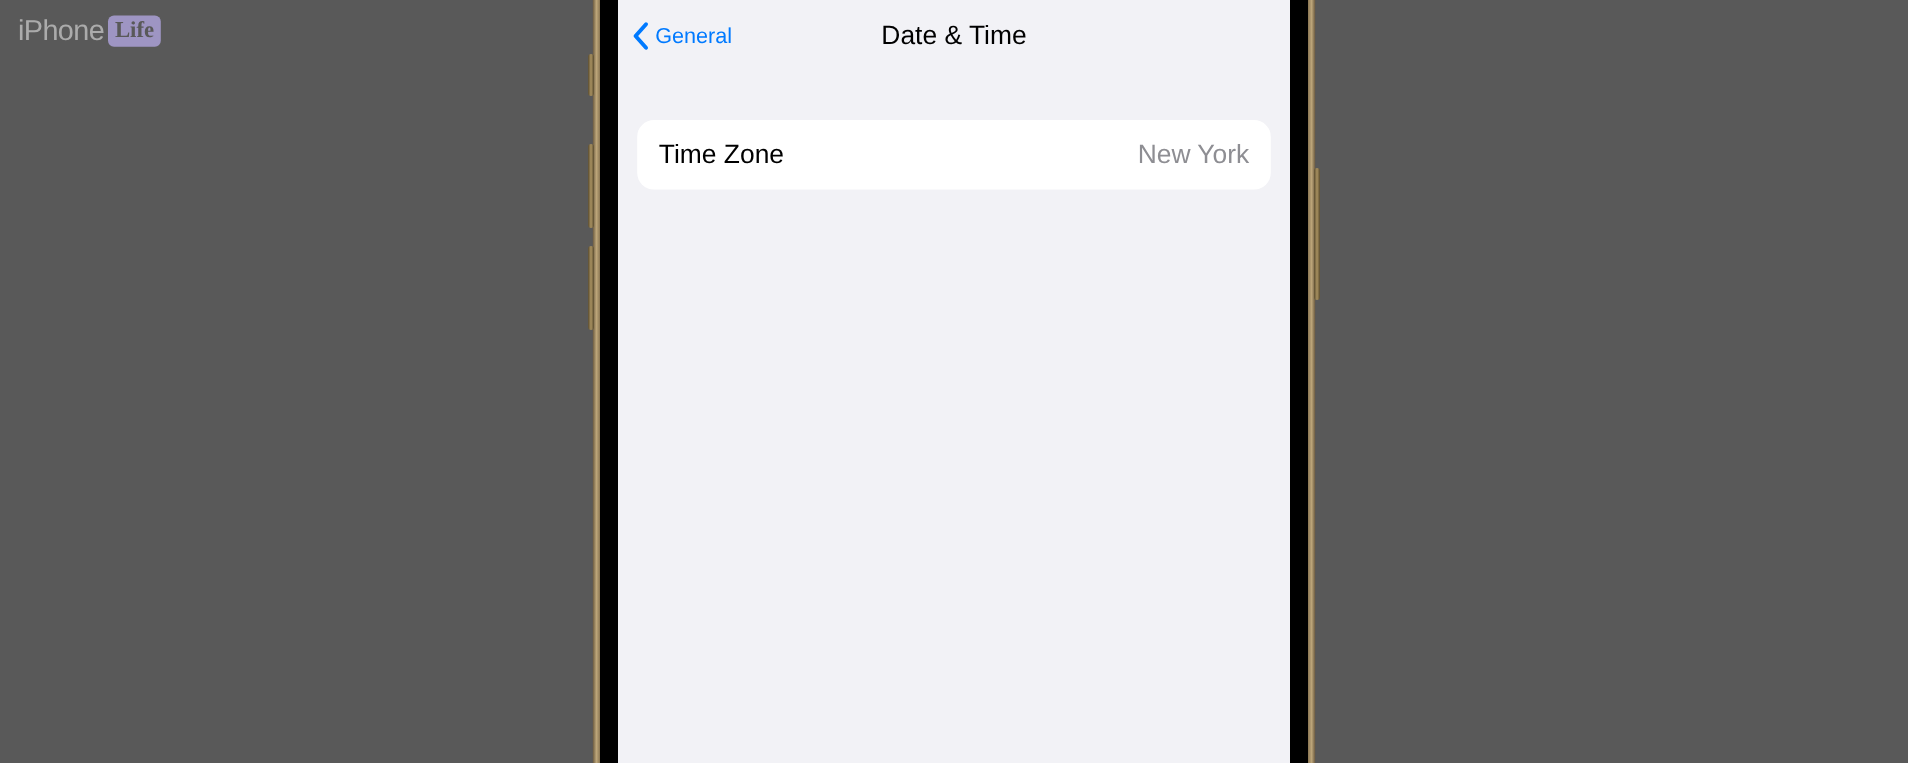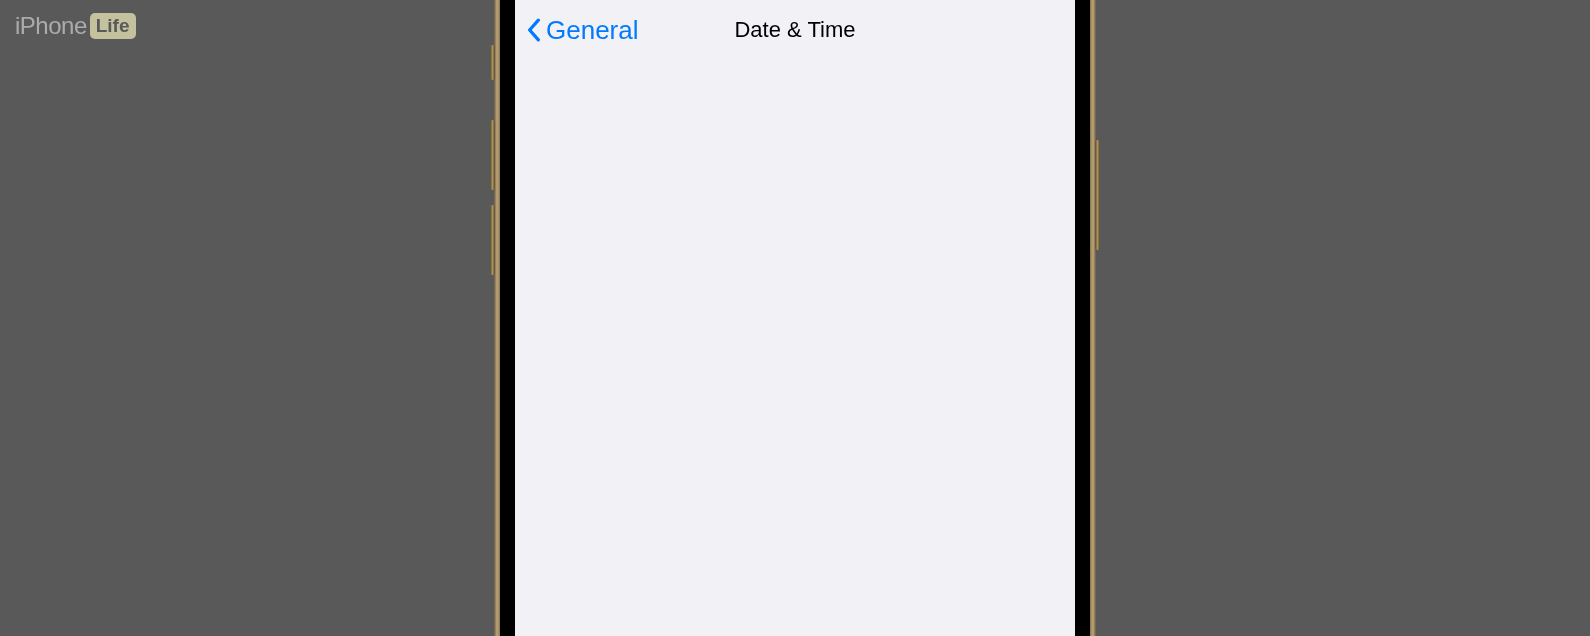--- a/index.html
+++ b/index.html
@@ -29,27 +29,28 @@
     }
     
     .watermark-iphone {
       color: #d8d8d8;
       font-size: 24px;
       font-weight: 500;
       letter-spacing: -0.5px;
     }
     
     .watermark-life {
-      background: #fef9c3;
+      background: #c4b5fd;
       color: #595959;
       font-size: 19px;
       font-weight: 600;
       padding: 2px 6px;
       border-radius: 5px;
       margin-left: 2px;
+      font-family: Liberation Serif, serif;
     }
     
     .phone-frame {
       position: absolute;
       left: 50%;
       top: 0;
       transform: translateX(-50%);
       width: 590px;
       height: 680px;
       background: #000;
@@ -99,21 +100,21 @@
       align-items: center;
       padding: 0 12px;
       position: relative;
       background: #f2f2f6;
     }
     
     .back-button {
       display: flex;
       align-items: center;
       color: #007aff;
-      font-size: 26px;
+      font-size: 18px;
       cursor: pointer;
       gap: 5px;
     }
     
     .chevron-left {
       width: 14px;
       height: 24px;
     }
     
     .nav-title {
@@ -221,16 +222,20 @@
         <svg class="chevron-left" viewBox="0 0 12 22" fill="none">
           <path d="M10 2 L2 11 L10 20" stroke="#007aff" stroke-width="3" stroke-linecap="round" stroke-linejoin="round"></path>
         </svg>
         <span>General</span>
       </div>
       <div class="nav-title">Date &amp; Time</div>
     </div>
 
 
     <div class="settings-group second">
+      <div class="settings-row">
+        <span class="row-label">Time Zone</span>
+        <span class="row-value">New York</span>
+      </div>
     </div>
 
   </div>
 </div>
 
 </body></html>

